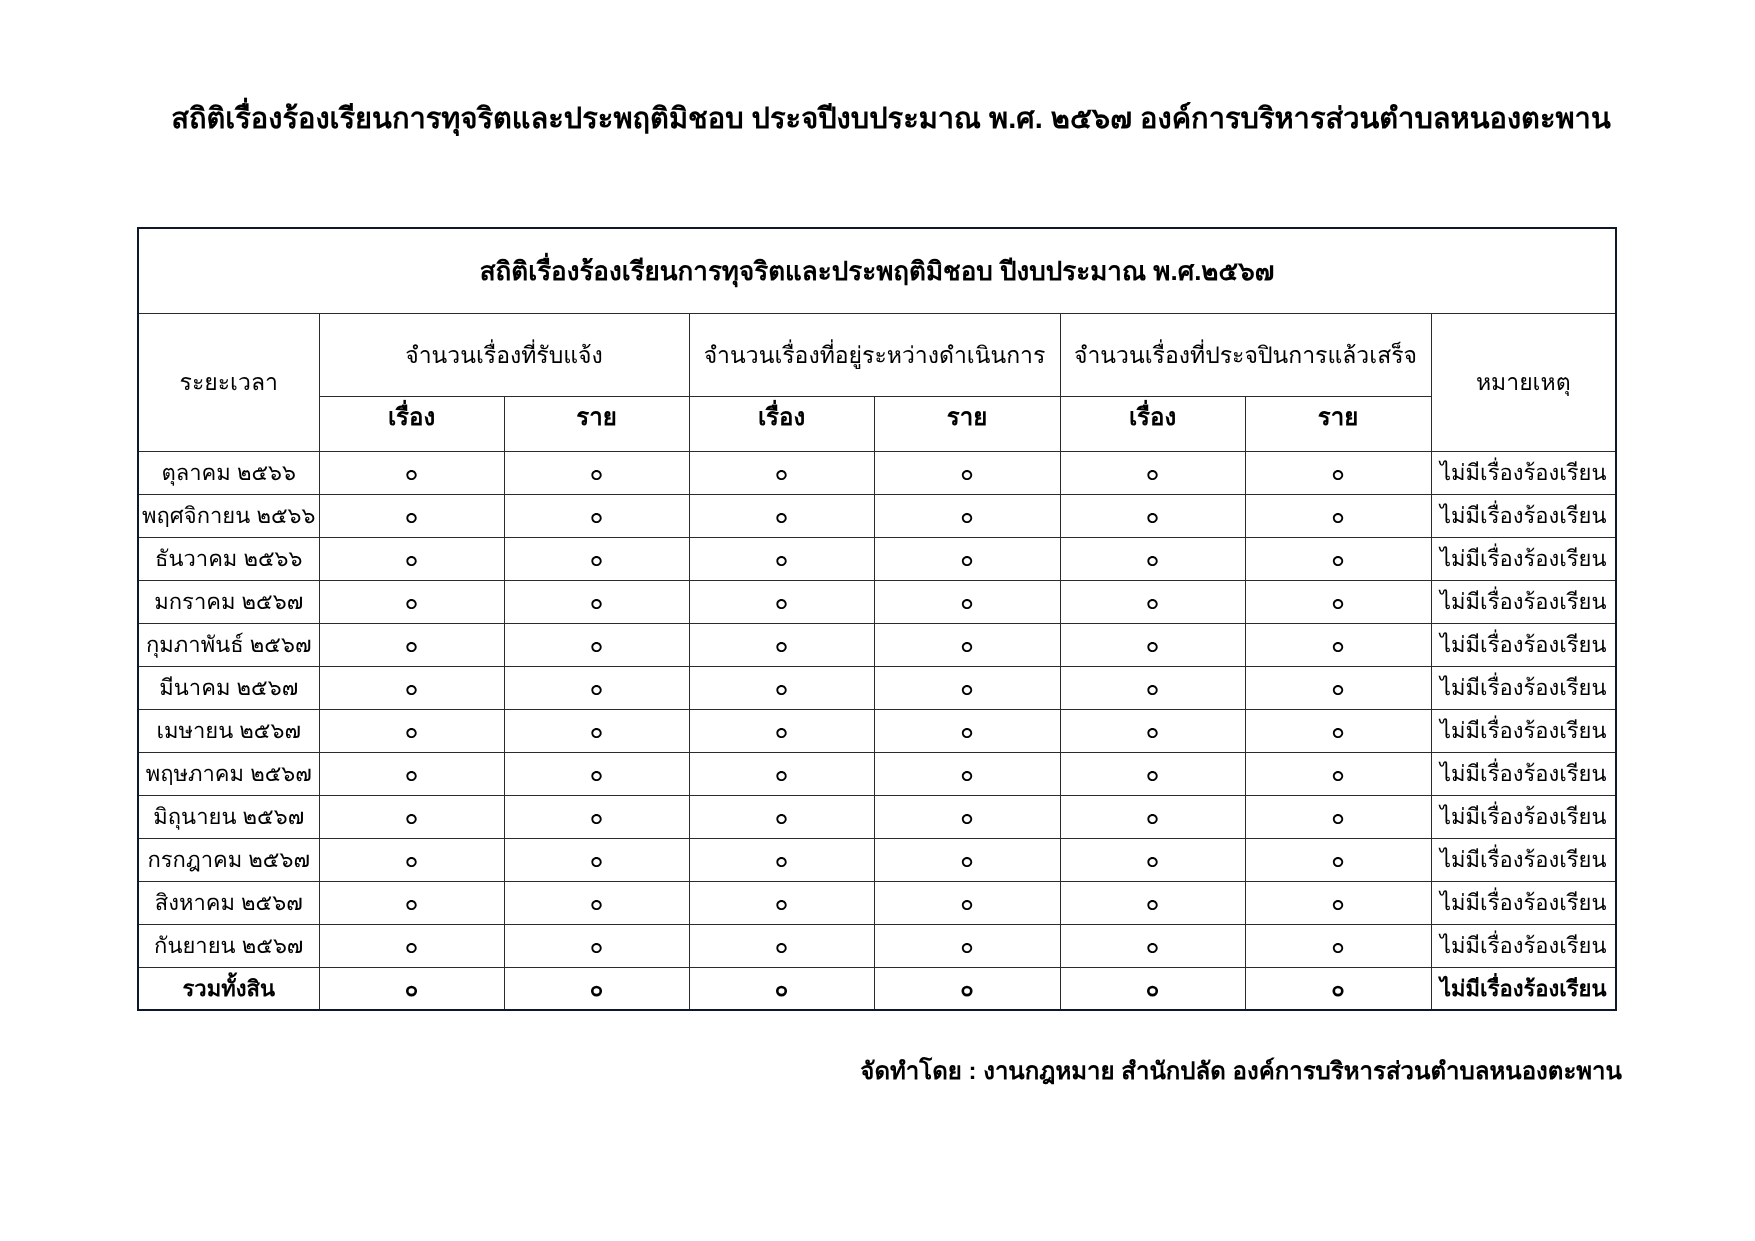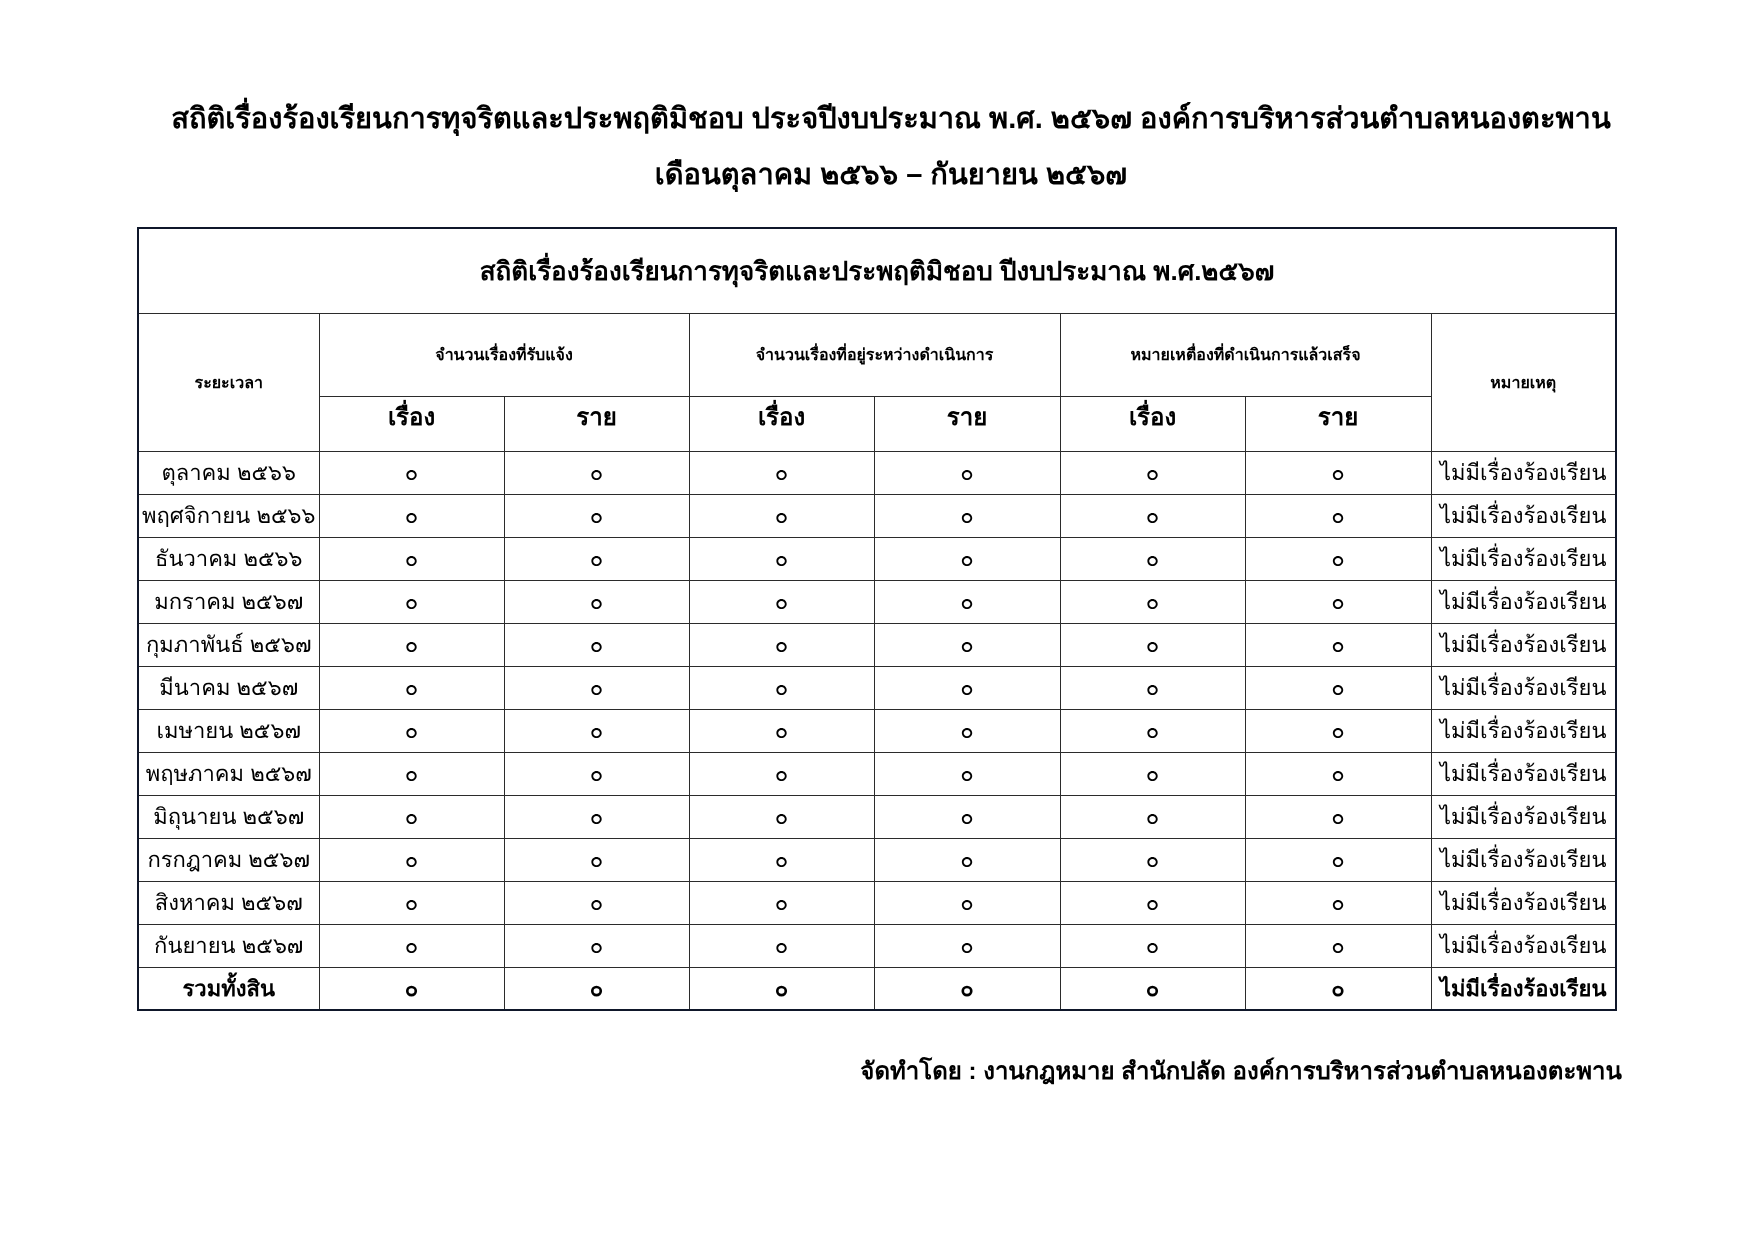--- a/index.html
+++ b/index.html
@@ -42,22 +42,22 @@
     font-weight: 400;
     overflow: hidden;
   }
   tr.caption-row td {
     height: 85px;
     font-size: 26px;
     font-weight: 700;
   }
   tr.group-head th {
     height: 83px;
-    font-size: 16px;
-    font-weight: 700;
+    font-size: 23px;
+    font-weight: 400;
   }
   tr.sub-head th {
     height: 55px;
     font-size: 24px;
     font-weight: 700;
     vertical-align: top;
   }
   tr.data-row td { height: 43px; font-size: 22px; }
   td.month {
     text-align: left;
@@ -79,21 +79,20 @@
   }
   .footer .line { line-height: 50px; }
 </style>
 </head>
 <body>
 
 <div class="page">
 
   <div class="doc-title">
     <div class="line">สถิติเรื่องร้องเรียนการทุจริตและประพฤติมิชอบ ประจปีงบประมาณ พ.ศ. ๒๕๖๗ องค์การบริหารส่วนตำบลหนองตะพาน</div>
-    <div class="line">เดือนตุลาคม ๒๕๖๖ – กันยายน ๒๕๖๗</div>
   </div>
 
   <table class="stats">
     <colgroup>
       <col style="width:181px">
       <col style="width:185px">
       <col style="width:185px">
       <col style="width:185px">
       <col style="width:186px">
       <col style="width:185px">
@@ -101,21 +100,21 @@
       <col style="width:185px">
     </colgroup>
     <thead>
       <tr class="caption-row">
         <td colspan="8">สถิติเรื่องร้องเรียนการทุจริตและประพฤติมิชอบ ปีงบประมาณ พ.ศ.๒๕๖๗</td>
       </tr>
       <tr class="group-head">
         <th rowspan="2">ระยะเวลา</th>
         <th colspan="2">จำนวนเรื่องที่รับแจ้ง</th>
         <th colspan="2">จำนวนเรื่องที่อยู่ระหว่างดำเนินการ</th>
-        <th colspan="2">หมายเหตื่องที่ดำเนินการแล้วเสร็จ</th>
+        <th colspan="2">จำนวนเรื่องที่ประจปินการแล้วเสร็จ</th>
         <th rowspan="2">หมายเหตุ</th>
       </tr>
       <tr class="sub-head">
         <th>เรื่อง</th>
         <th>ราย</th>
         <th>เรื่อง</th>
         <th>ราย</th>
         <th>เรื่อง</th>
         <th>ราย</th>
       </tr>

